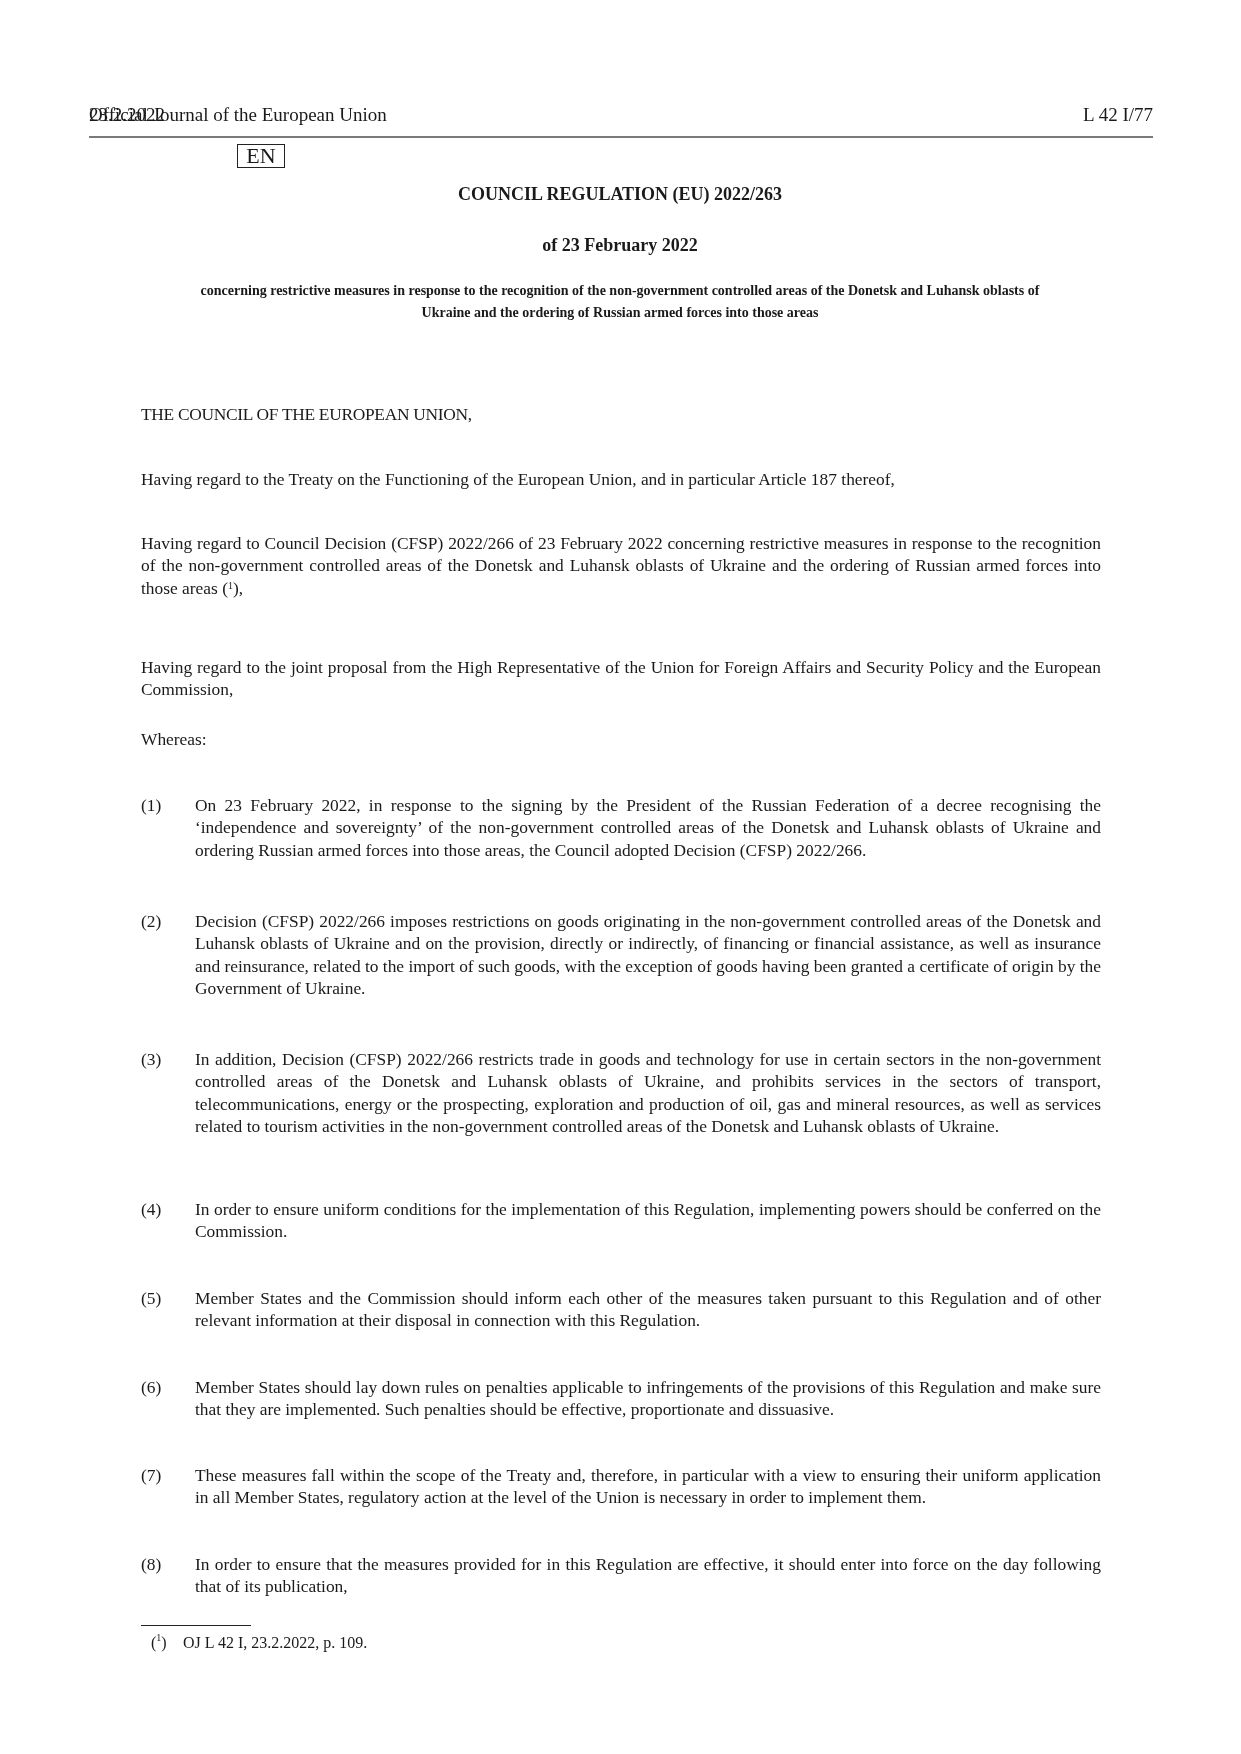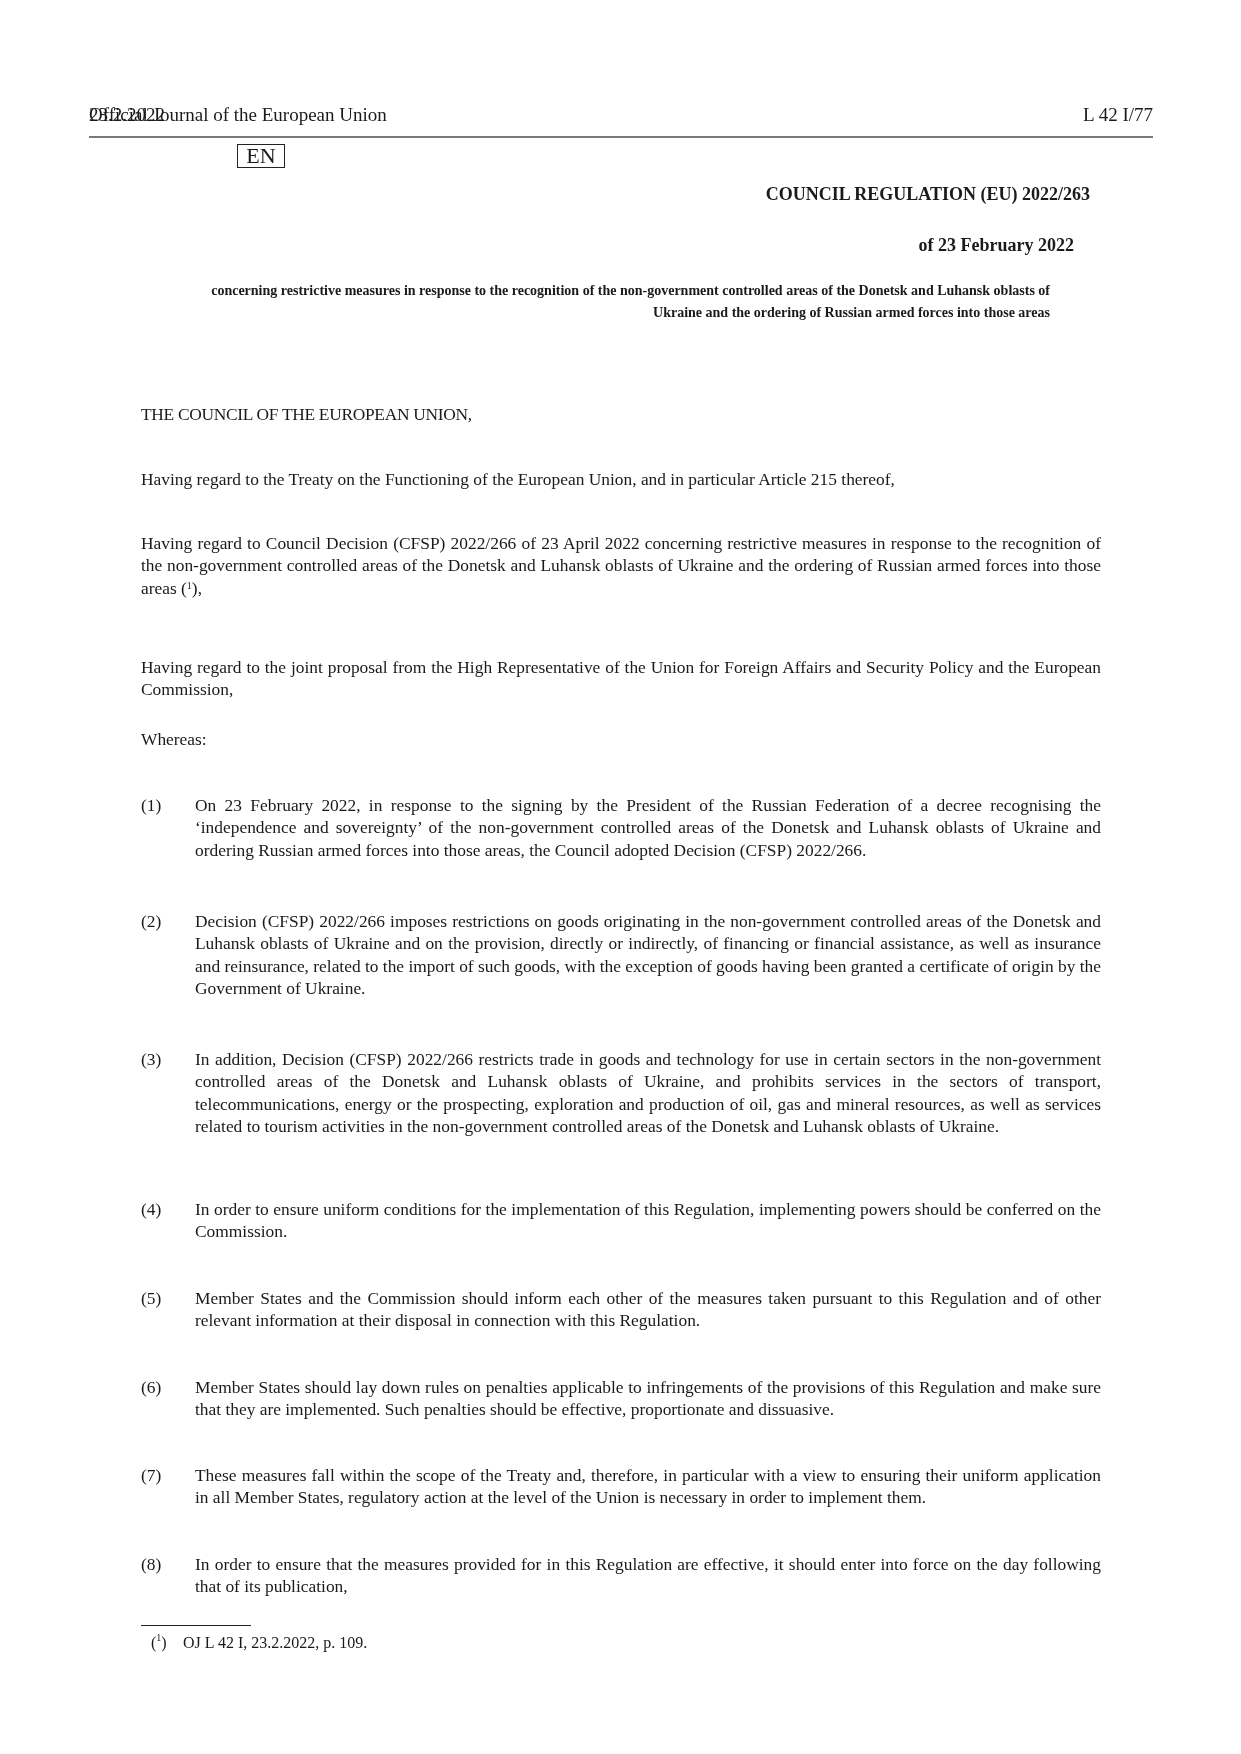--- a/index.html
+++ b/index.html
@@ -11,21 +11,21 @@
   .page { position: absolute; left: 0; top: 0; width: 1241px; height: 1754px; }
 
   
   .header { position: absolute; left: 89px; top: 92px; width: 1064px; height: 44px; border-bottom: 2px solid #7a7a7a; }
   .hdr-date { position: absolute; left: 0; top: 12px; font-size: 19px; }
   .hdr-lang { position: absolute; left: 148px; top: 9px; width: 46px; height: 22px; border: 1px solid #222; font-size: 22px; text-align: center; line-height: 22px; margin-top: 43px; }
   .hdr-title { position: absolute; left: 0; width: 1064px; top: 12px; text-align: left; font-size: 19px; }
   .hdr-page { position: absolute; right: 0; top: 12px; font-size: 19px; }
 
   
-  .title-block { position: absolute; left: 150px; top: 183px; width: 940px; text-align: right; font-weight: bold; }
+  .title-block { position: absolute; left: 150px; top: 183px; width: 940px; text-align: center; font-weight: bold; }
   .reg-title { font-size: 18px; margin: 0; height: 35px; line-height: 22px; }
   .reg-date { font-size: 18px; margin: 16px; height: 30px; line-height: 22px; }
   .reg-subject { font-size: 14px; margin: 0 auto; width: 860px; line-height: 22px; }
 
   
   .body-text { position: absolute; left: 141px; width: 960px; font-size: 17.4px; line-height: 22.3px; text-align: justify; }
   .p { position: absolute; left: 0; width: 960px; margin: 0; }
   .caps { letter-spacing: -0.3px; }
 
   .recital { position: absolute; left: 0; width: 960px; }
@@ -52,23 +52,23 @@
 
   <div class="title-block">
     <p class="reg-title">COUNCIL REGULATION (EU) 2022/263</p>
     <p class="reg-date">of 23 February 2022</p>
     <p class="reg-subject">concerning restrictive measures in response to the recognition of the non-government controlled areas of the Donetsk and Luhansk oblasts of Ukraine and the ordering of Russian armed forces into those areas</p>
   </div>
 
   <div class="body-text" style="top:0;">
     <p class="p caps" style="top:403px;">THE COUNCIL OF THE EUROPEAN UNION,</p>
 
-    <p class="p" style="top:468px;">Having regard to the Treaty on the Functioning of the European Union, and in particular Article 215 thereof,</p>
+    <p class="p" style="top:468px;">Having regard to the Treaty on the Functioning of the European Union, and in particular Article 187 thereof,</p>
 
-    <p class="p" style="top:532px;"><span>Having regard to Council Decision (CFSP) 2022/266 of 23 April 2022 concerning restrictive measures in response to the recognition of the non-government controlled areas of the Donetsk and Luhansk oblasts of Ukraine and the ordering of Russian armed forces into those areas</span><span> (</span><sup>1</sup><span>),</span></p>
+    <p class="p" style="top:532px;"><span>Having regard to Council Decision (CFSP) 2022/266 of 23 February 2022 concerning restrictive measures in response to the recognition of the non-government controlled areas of the Donetsk and Luhansk oblasts of Ukraine and the ordering of Russian armed forces into those areas</span><span> (</span><sup>1</sup><span>),</span></p>
 
     <p class="p" style="top:656px;">Having regard to the joint proposal from the High Representative of the Union for Foreign Affairs and Security Policy and the European Commission,</p>
 
     <p class="p" style="top:728px;">Whereas:</p>
 
     <div class="recital" style="top:794px;">
       <span class="rec-num">(1)</span>
       <p class="rec-text">On 23 February 2022, in response to the signing by the President of the Russian Federation of a decree recognising the ‘independence and sovereignty’ of the non-government controlled areas of the Donetsk and Luhansk oblasts of Ukraine and ordering Russian armed forces into those areas, the Council adopted Decision (CFSP) 2022/266.</p>
     </div>
     <div class="recital" style="top:910px;">

